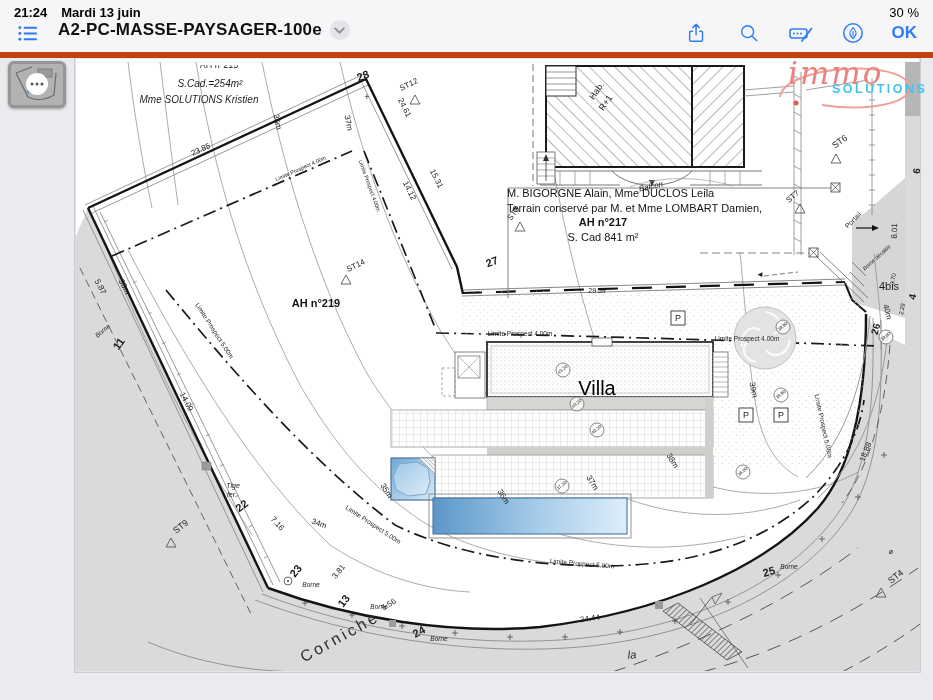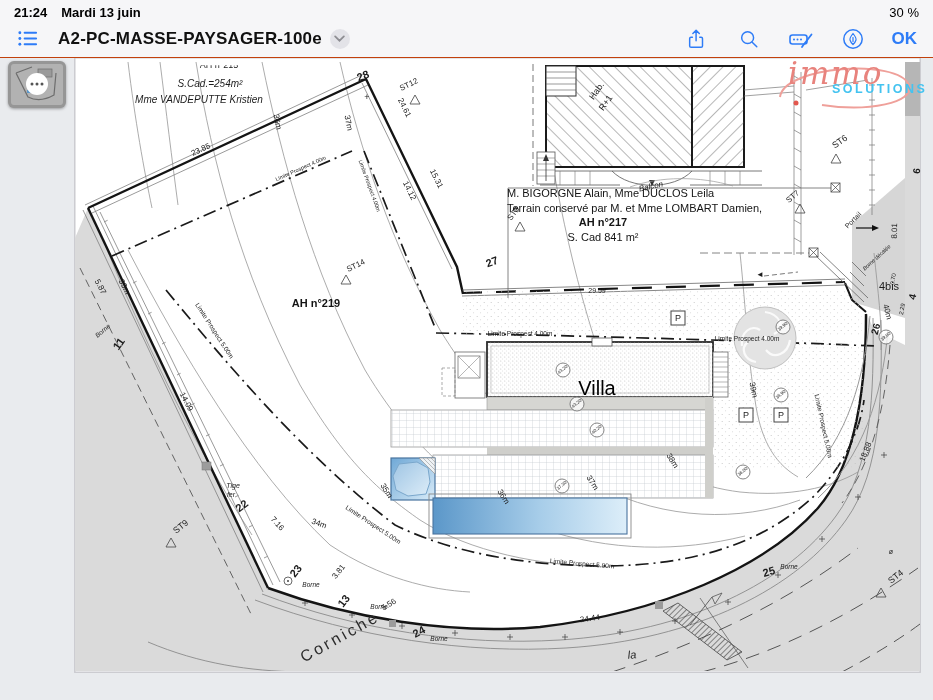--- a/index.html
+++ b/index.html
@@ -2,21 +2,21 @@
 <html><head>
 <meta charset="utf-8">
 <style>
   html,body{margin:0;padding:0;}
   body{width:933px;height:700px;background:#e9ebee;font-family:"Liberation Sans",sans-serif;position:relative;overflow:hidden;}
   
   #statusbar{position:absolute;left:0;top:0;width:933px;height:20px;background:#f6f6f8;display:flex;justify-content:space-between;align-items:center;padding:12px 14px;box-sizing:border-box;z-index:10;}
   .sb-left{display:flex;gap:14px;font-size:13px;font-weight:600;color:#000;}
   .sb-right{display:flex;align-items:center;gap:6px;font-size:13px;color:#000;flex-direction:column;}
   
-  #toolbar{position:absolute;left:0;top:20px;width:933px;height:38px;background:#f6f6f8;border-bottom:1px solid #c2410c;display:flex;align-items:center;box-sizing:border-box;z-index:10;}
+  #toolbar{position:absolute;left:0;top:20px;width:933px;height:38px;background:#f6f6f8;border-bottom:6px solid #c2410c;display:flex;align-items:flex-start;box-sizing:border-box;z-index:10;}
   .tb-icon{width:26px;height:26px;display:flex;align-items:center;justify-content:center;cursor:pointer;}
   .tb-icon svg{stroke:#2e7cf7;fill:none;stroke-width:1.6;stroke-linecap:round;stroke-linejoin:round;}
   #toc-btn{margin-left:14px;}
   #doc-title{margin-left:18px;font-size:17px;font-weight:700;color:#111;letter-spacing:.2px;}
   #title-chevron{margin-left:8px;width:20px;height:20px;border-radius:50%;background:#e3e3e8;display:flex;align-items:center;justify-content:center;cursor:pointer;}
   .tb-right{margin-left:auto;display:flex;align-items:center;gap:26px;margin-right:16px;}
   #ok-btn{font-size:17px;font-weight:600;color:#2e7cf7;cursor:pointer;}
   
   #page{position:absolute;left:75px;top:58px;width:845px;height:614px;background:#fff;box-shadow:0 0 0 1px #cfcfd4;z-index:1;}
   #plansvg{position:absolute;left:0;top:0;z-index:1;}
@@ -361,21 +361,21 @@
   <div class="ctr bold">AH n°217</div>
   <div class="ctr">S. Cad  841 m²</div>
 </div>
 <div class="blk" id="b219">
   <div class="bold">AH n°219</div>
 </div>
 
 <div id="labels">
     <span class="pl" style="left: 219px; top: 65px; font-size: 9px; clip-path: inset(52% 0px 0px); transform: translate(-50%, -50%) rotate(0deg);">AH n°215</span>
     <span class="pl" style="left: 210px; top: 84px; font-size: 10px; font-style: italic; transform: translate(-50%, -50%) rotate(0deg);">S.Cad.=254m²</span>
-    <span class="pl" style="left: 199px; top: 100px; font-size: 10px; font-style: italic; transform: translate(-50%, -50%) rotate(0deg);">Mme VANDEPUTTE Kristien</span>
+    <span class="pl" style="left: 199px; top: 100px; font-size: 10px; font-style: italic; transform: translate(-50%, -50%) rotate(0deg);">Mme SOLUTIONS Kristien</span>
     <span class="pl" style="left: 201px; top: 150px; font-size: 8px; transform: translate(-50%, -50%) rotate(-25deg);">23.85</span>
     <span class="pl" style="left: 367px; top: 97px; font-size: 9px; transform: translate(-50%, -50%) rotate(0deg);">+</span>
     <span class="pl" style="left: 363px; top: 76px; font-size: 11px; font-weight: 700; transform: translate(-50%, -50%) rotate(-20deg);">28</span>
     <span class="pl" style="left: 409px; top: 85px; font-size: 8px; transform: translate(-50%, -50%) rotate(-26deg);">ST12</span>
     <span class="pl" style="left: 404px; top: 108px; font-size: 8px; transform: translate(-50%, -50%) rotate(64deg);">24.61</span>
     <span class="pl" style="left: 436px; top: 179px; font-size: 8px; transform: translate(-50%, -50%) rotate(64deg);">15.31</span>
     <span class="pl" style="left: 409px; top: 191px; font-size: 8px; transform: translate(-50%, -50%) rotate(64deg);">14.12</span>
     <span class="pl" style="left: 277px; top: 122px; font-size: 8px; transform: translate(-50%, -50%) rotate(78deg);">36m</span>
     <span class="pl" style="left: 348px; top: 123px; font-size: 8px; transform: translate(-50%, -50%) rotate(78deg);">37m</span>
     <span class="pl" style="left: 301px; top: 169px; font-size: 5.5px; transform: translate(-50%, -50%) rotate(-24deg);">Limite Prospect 4.00m</span>

